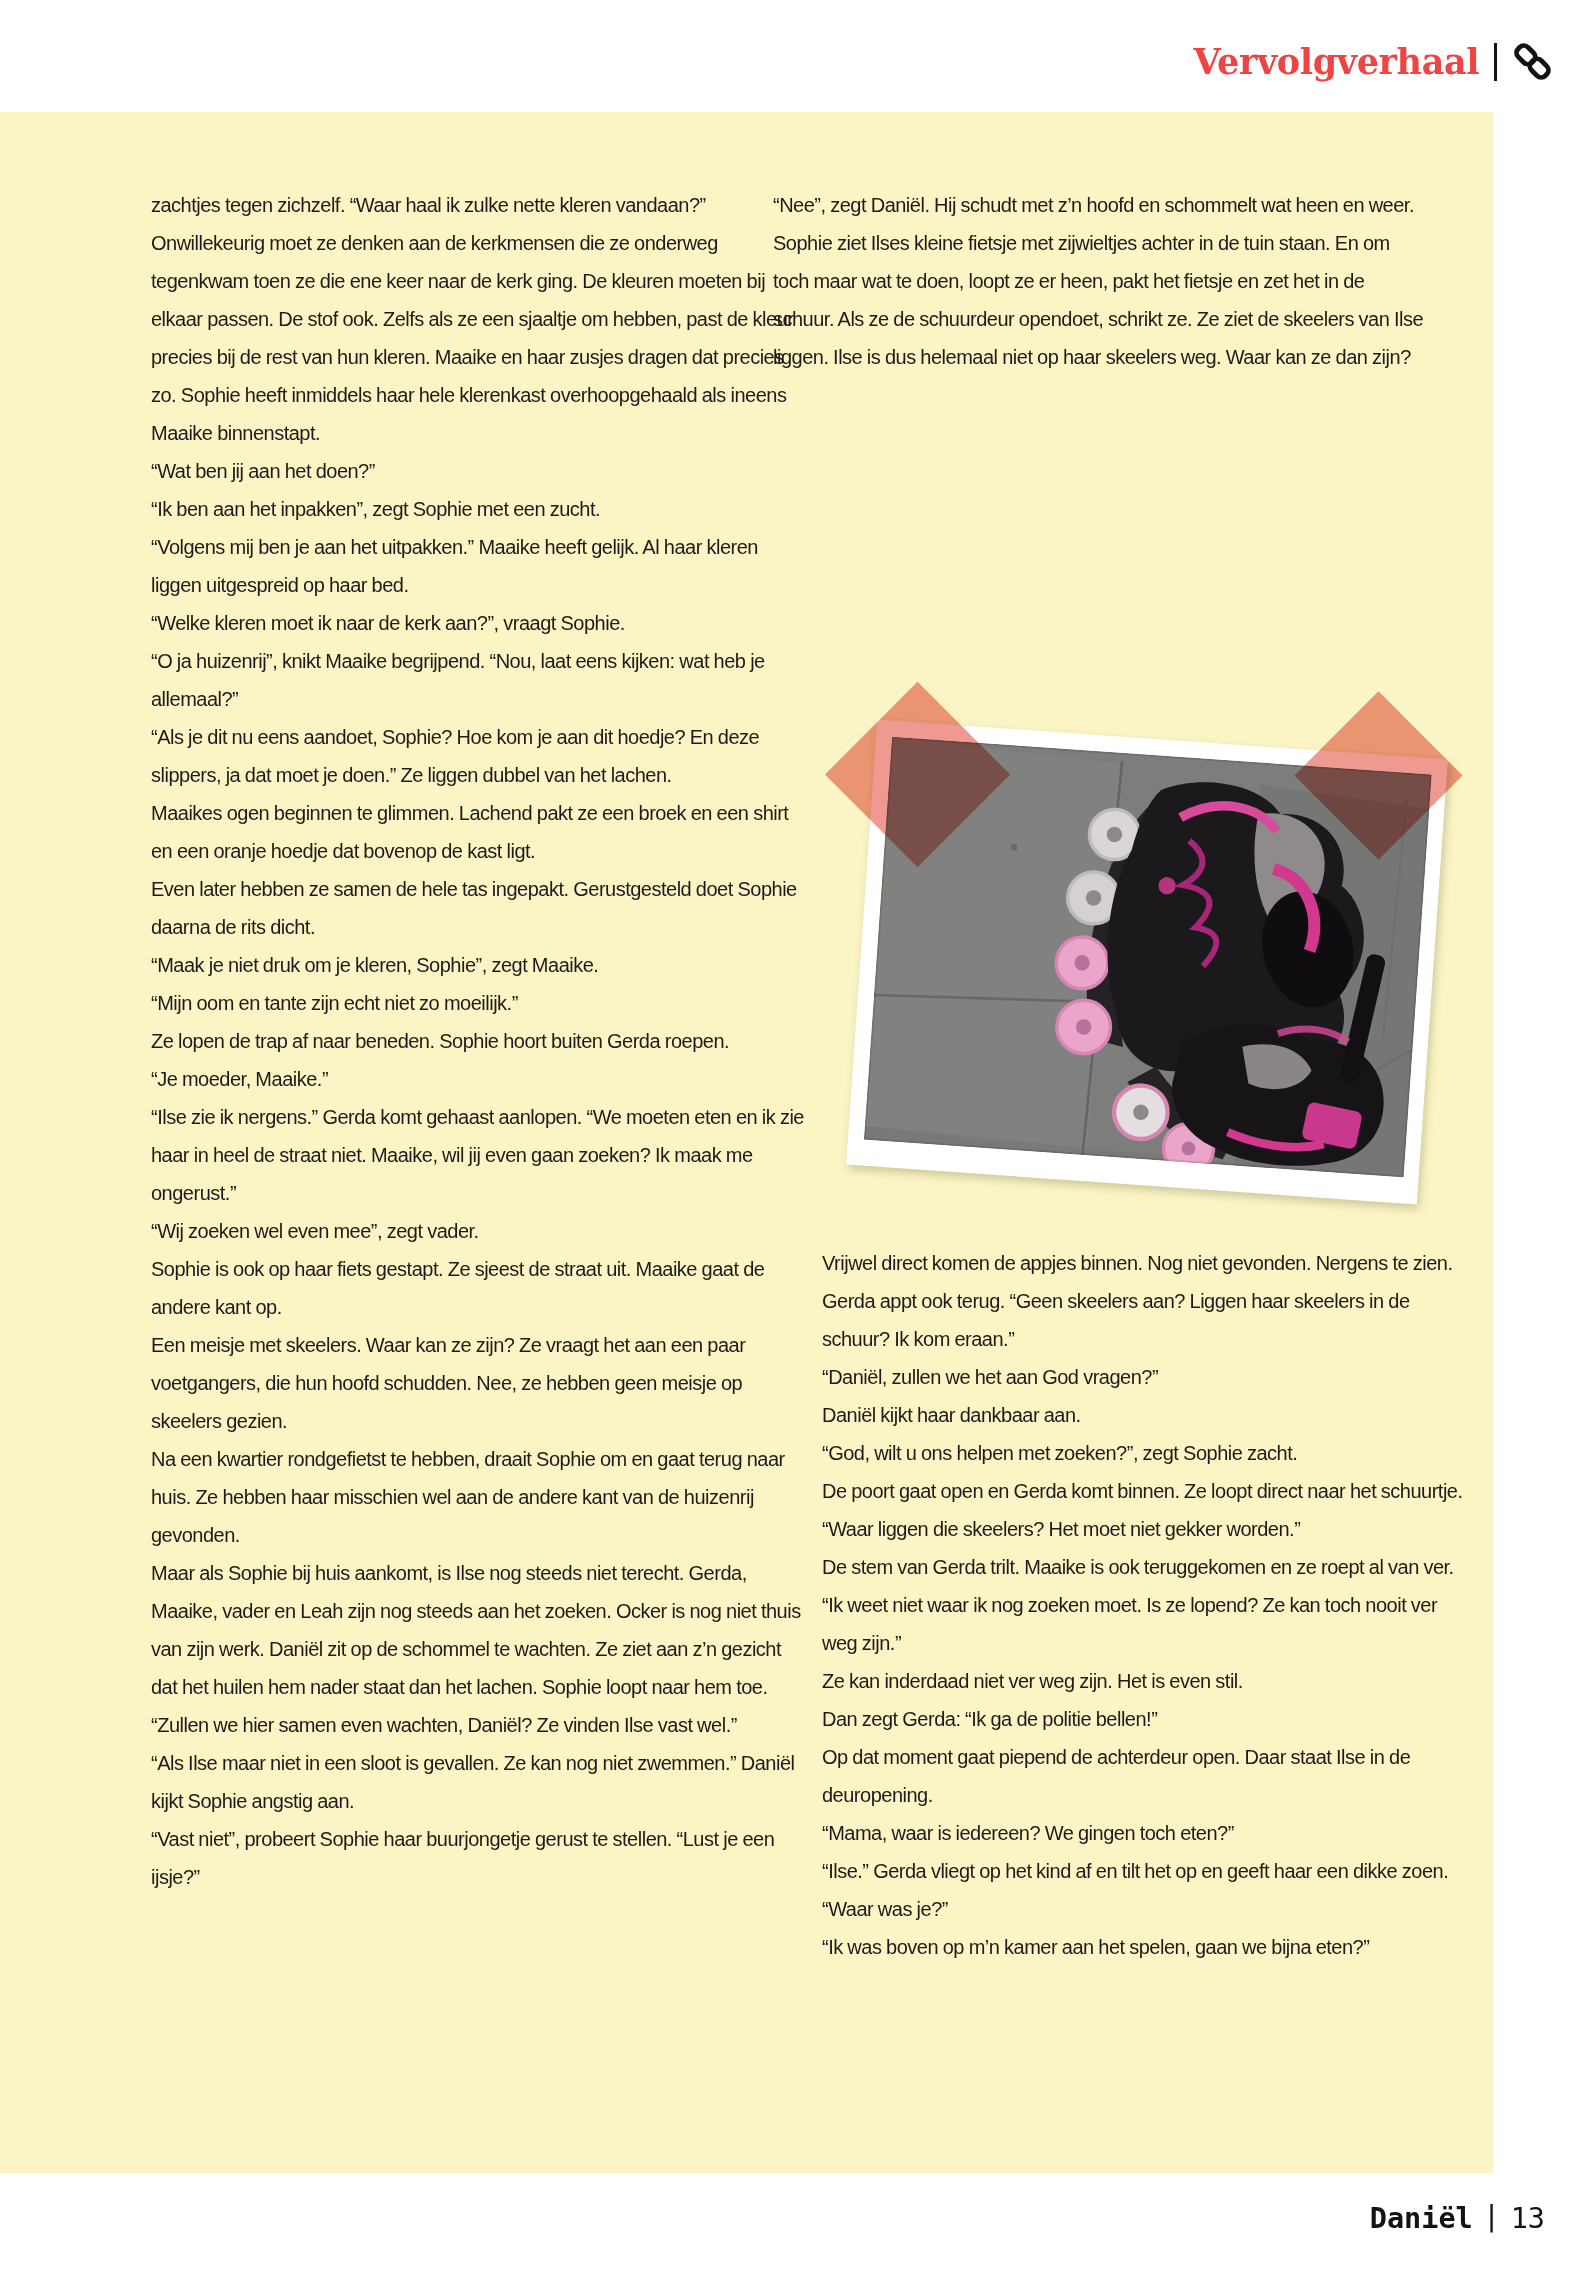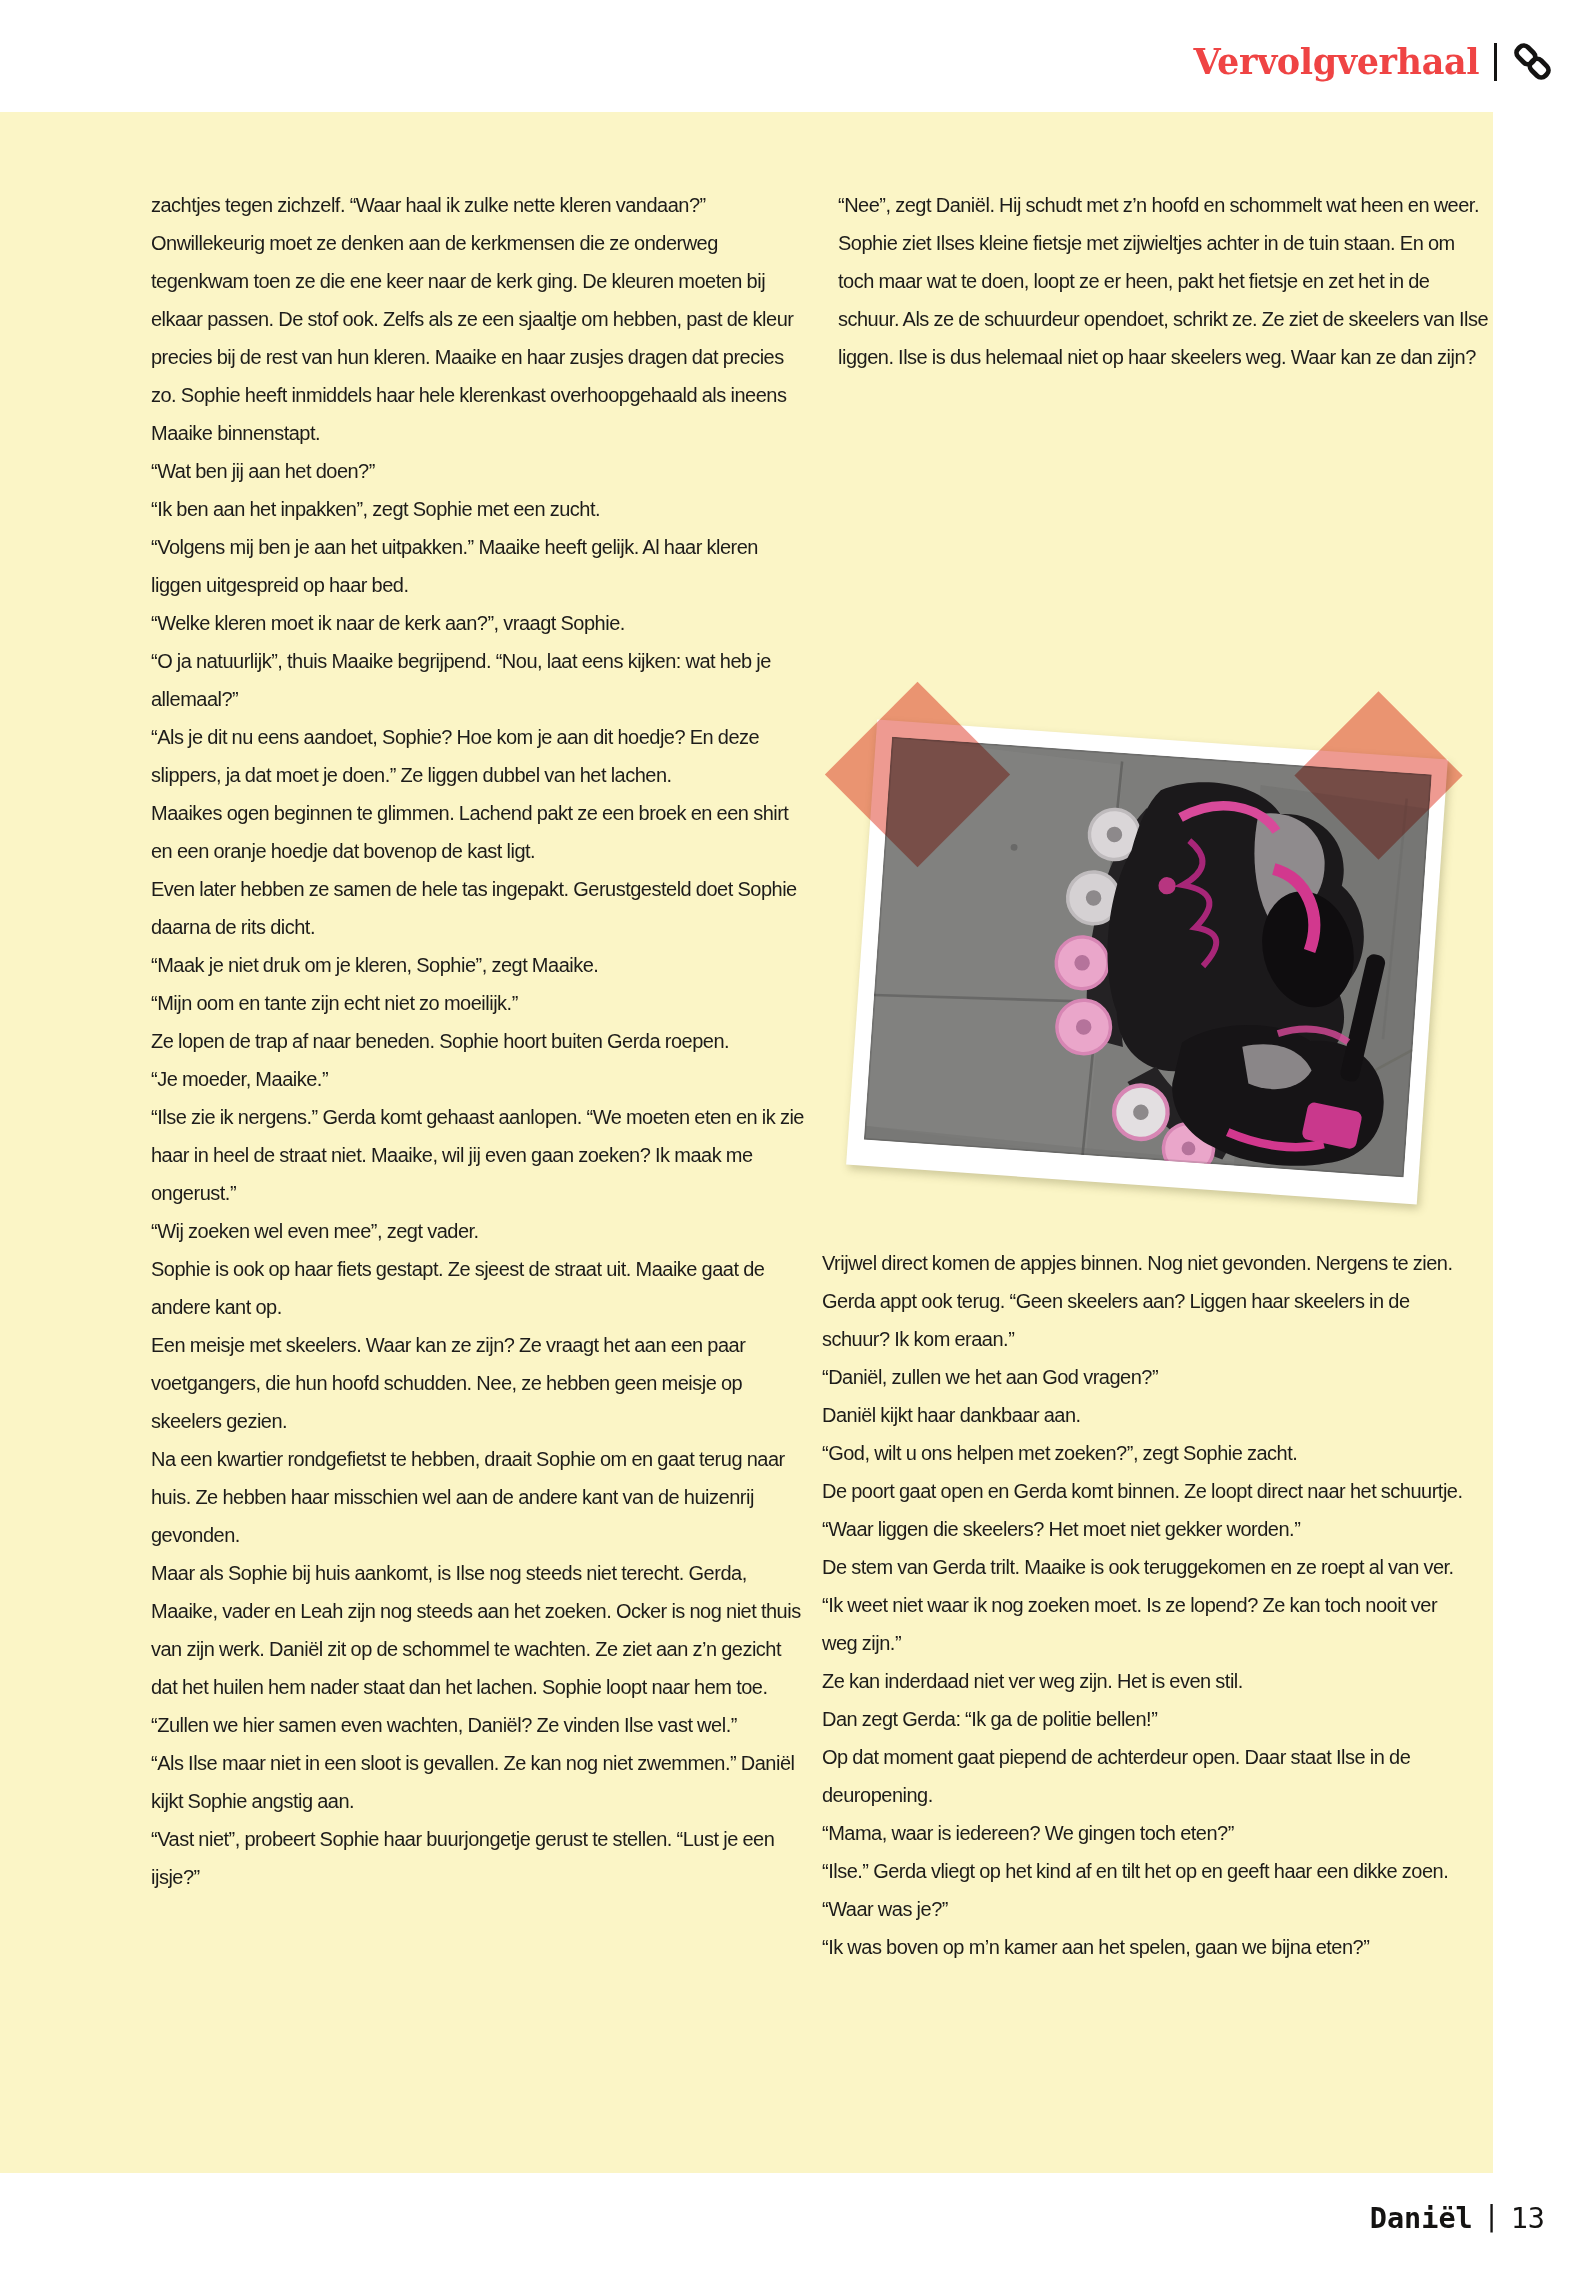--- a/index.html
+++ b/index.html
@@ -30,21 +30,21 @@
   .header-bar { width:3.5px; height:38px; background:#141312; }
   .header-icon svg { display:block; }
   
   .col {
     position:absolute; width:653px; z-index:1;
     font-size:20px; line-height:38px; color:#1d1c1a;
     letter-spacing:-0.5px; word-spacing:-0.4px;
   }
   .col p { margin:0; }
   .col-left  { left:151px; top:186px; }
-  .col-right { left:838px; top:186px; }
+  .col-right { left:773px; top:186px; }
   .col-right-bottom { left:822px; top:1244px; }
   
   .photo {
     position:absolute; left:861px; top:739px;
     width:541px;
     margin:0; padding:15.5px 15.5px 26px 15.5px;
     background:#ffffff;
     transform:rotate(4deg);
     box-shadow:2.6px 4.3px 8.6px rgba(90,85,40,0.28);
     z-index:1;
@@ -91,21 +91,21 @@
     </span>
   </header>
 
   <section class="col col-left">
 
   <p class="para">zachtjes tegen zichzelf. “Waar haal ik zulke nette kleren vandaan?” Onwillekeurig moet ze denken aan de kerkmensen die ze onderweg tegenkwam toen ze die ene keer naar de kerk ging. De kleuren moeten bij elkaar passen. De stof ook. Zelfs als ze een sjaaltje om hebben, past de kleur precies bij de rest van hun kleren. Maaike en haar zusjes dragen dat precies zo. Sophie heeft inmiddels haar hele klerenkast overhoopgehaald als ineens Maaike binnenstapt.</p>
       <p class="para">“Wat ben jij aan het doen?”</p>
       <p class="para">“Ik ben aan het inpakken”, zegt Sophie met een zucht.</p>
       <p class="para">“Volgens mij ben je aan het uitpakken.” Maaike heeft gelijk. Al haar kleren liggen uitgespreid op haar bed.</p>
       <p class="para">“Welke kleren moet ik naar de kerk aan?”, vraagt Sophie.</p>
-      <p class="para">“O ja natuurlijk”, thuis Maaike begrijpend. “Nou, laat eens kijken: wat heb je allemaal?”</p>
+      <p class="para">“O ja huizenrij”, knikt Maaike begrijpend. “Nou, laat eens kijken: wat heb je allemaal?”</p>
       <p class="para">“Als je dit nu eens aandoet, Sophie? Hoe kom je aan dit hoedje? En deze slippers, ja dat moet je doen.” Ze liggen dubbel van het lachen.</p>
       <p class="para">Maaikes ogen beginnen te glimmen. Lachend pakt ze een broek en een shirt en een oranje hoedje dat bovenop de kast ligt.</p>
       <p class="para">Even later hebben ze samen de hele tas ingepakt. Gerustgesteld doet Sophie daarna de rits dicht.</p>
       <p class="para">“Maak je niet druk om je kleren, Sophie”, zegt Maaike.</p>
       <p class="para">“Mijn oom en tante zijn echt niet zo moeilijk.”</p>
       <p class="para">Ze lopen de trap af naar beneden.  Sophie hoort buiten Gerda roepen.</p>
       <p class="para">“Je moeder, Maaike.”</p>
       <p class="para">“Ilse zie ik nergens.” Gerda komt gehaast aanlopen. “We moeten eten en ik zie haar in heel de straat niet. Maaike, wil jij even gaan zoeken? Ik maak me ongerust.”</p>
       <p class="para">“Wij zoeken wel even mee”, zegt vader.</p>
       <p class="para">Sophie is ook op haar fiets gestapt. Ze sjeest de straat uit. Maaike gaat de andere kant op.</p>

